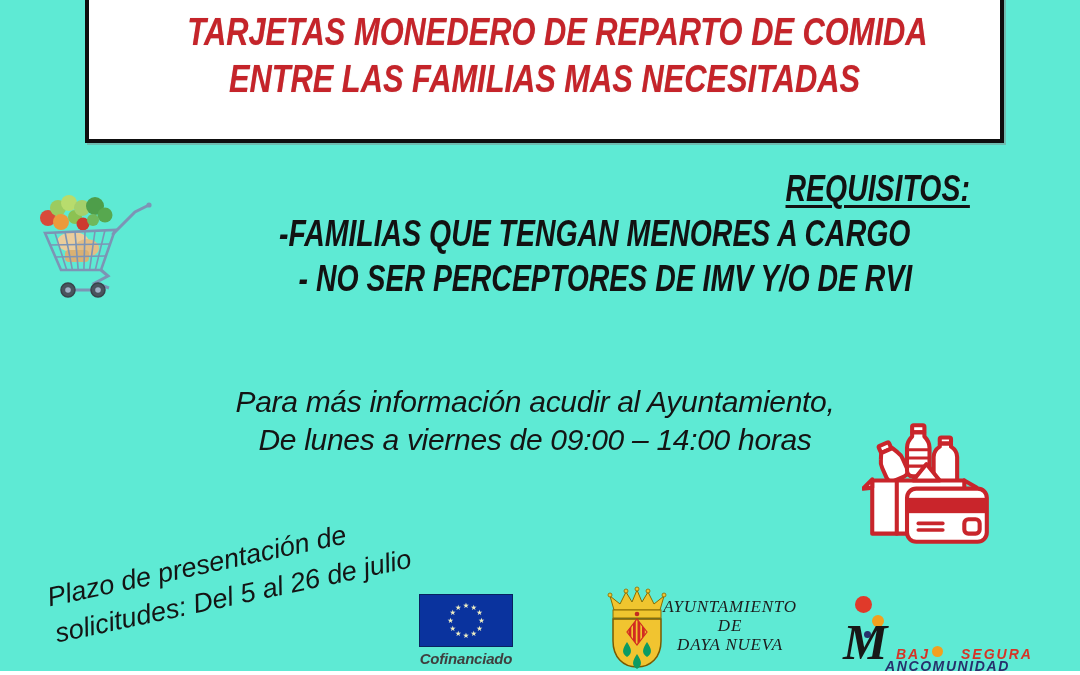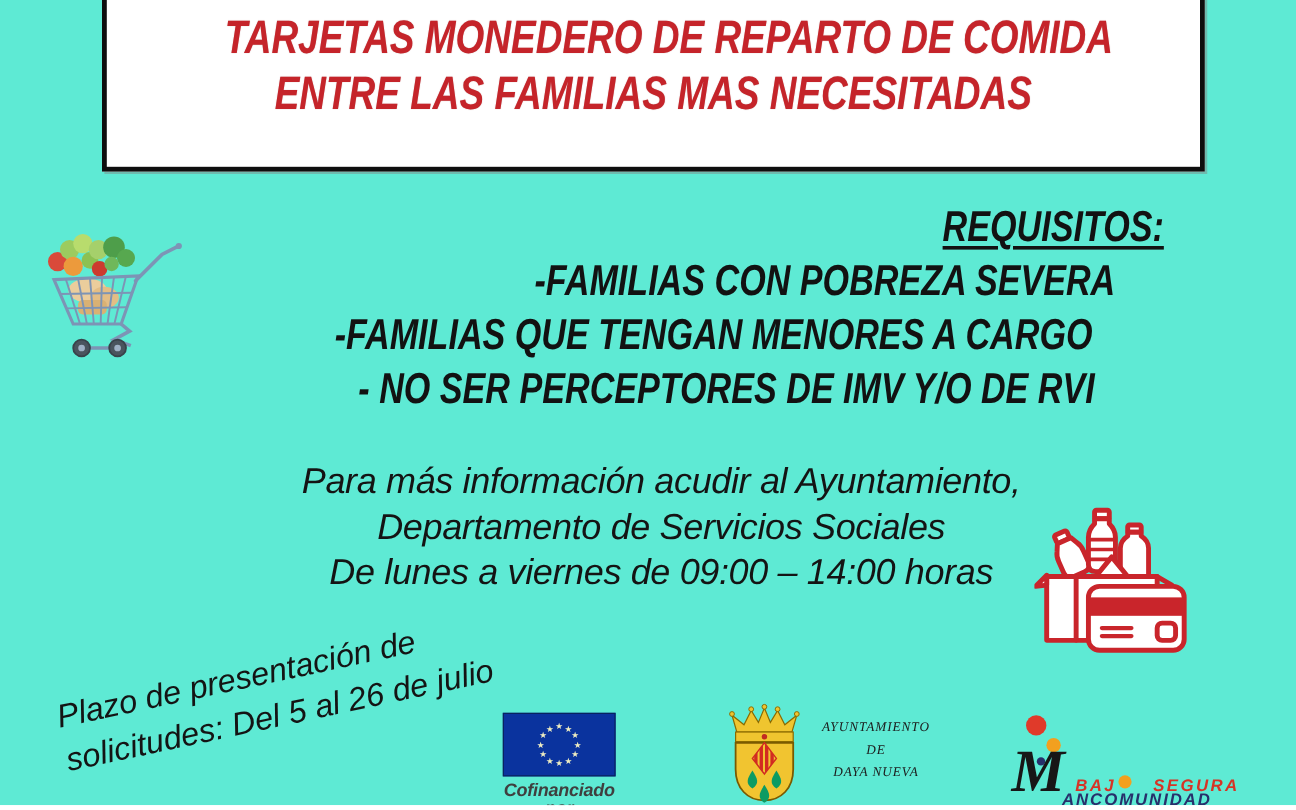--- a/index.html
+++ b/index.html
@@ -19,41 +19,41 @@
   }
   .title-line.first { margin-top:34px; }
   .cond { display:inline-block; transform:scaleX(0.79); white-space:nowrap; }
   
   .requisitos { position:absolute; left:76px; top:167px; width:918px; text-align:right; color:#121212; }
   .req-heading { font-size:36px; font-weight:bold; line-height:44px; }
   .req-heading .cond { text-decoration:underline; text-decoration-thickness:3px; text-underline-offset:4px; }
   .req-line { font-size:36px; font-weight:bold; line-height:45px; }
   
   .info {
-    position:absolute; left:92px; top:383px; width:918px; text-align:center;
+    position:absolute; left:76px; top:383px; width:918px; text-align:center;
     font-size:30px; line-height:38px; color:#141414; letter-spacing:-0.3px;
   }
   
   .cart   { position:absolute; left:25px;  top:170px; width:145px; height:145px; }
   .foodbox{ position:absolute; left:862px; top:417px; width:133px; height:133px; }
   
   .deadline {
     position:absolute; left:44px; top:580px; transform:rotate(-12deg); transform-origin:0 0;
     font-size:27px; line-height:37px; color:#141414; white-space:nowrap;
   }
   
   .eu { position:absolute; left:416px; top:594px; width:100px; text-align:center; }
   .eu-flag { width:94px; height:53px; margin:0 auto; background:#0A339E; border:1px solid #08235f; box-sizing:border-box; }
   .eu-cap { font-size:15px; font-weight:700; color:#3F3F3F; line-height:15px; letter-spacing:-0.2px; }
   .eu-cap.first { margin-top:4px; }
   
   .crest { position:absolute; left:598px; top:586px; width:78px; height:90px; }
   .ayto {
     position:absolute; left:660px; top:597px; width:140px; text-align:center;
-    font-family:"Liberation Serif", serif; font-size:11px; line-height:19px;
+    font-family:"Liberation Serif", serif; font-size:17px; line-height:19px;
     letter-spacing:0.8px; color:#1c1c1c;
   }
   
   .manc { position:absolute; left:843px; top:594px; width:170px; height:78px; }
   .dot { position:absolute; border-radius:50%; }
   .dot-red    { left:12px; top:2px;  width:17px; height:17px; background:#E03A2A; }
   .dot-orange { left:29px; top:21px; width:12px; height:12px; background:#F2A01F; }
   .dot-navy   { left:21px; top:37px; width:7px;  height:7px;  background:#27306B; }
   .manc-m {
     position:absolute; left:0; top:23px; font-family:"Liberation Serif", serif;
@@ -107,28 +107,26 @@
     <polyline points="76,100 83,106 70,113 84,118" fill="none" stroke="#7D94B5" stroke-width="3"></polyline>
     <line x1="43" y1="120" x2="73" y2="120" stroke="#7D94B5" stroke-width="3"></line>
     <circle cx="43" cy="120" r="7" fill="#4A545E" stroke="#39424A" stroke-width="1.5"></circle>
     <circle cx="43" cy="120" r="2.8" fill="#9FB0C4"></circle>
     <circle cx="73" cy="120" r="7" fill="#4A545E" stroke="#39424A" stroke-width="1.5"></circle>
     <circle cx="73" cy="120" r="2.8" fill="#9FB0C4"></circle>
   </svg>
 
   <div class="requisitos">
     <div class="req-heading"><span class="cond">REQUISITOS:</span></div>
-    <div class="req-line"><span class="cond">-FAMILIAS CON POBREZA SEVERA</span></div>
     <div class="req-line"><span class="cond">-FAMILIAS QUE TENGAN MENORES A CARGO</span></div>
     <div class="req-line"><span class="cond">- NO SER PERCEPTORES DE IMV Y/O DE RVI</span></div>
   </div>
 
   <div class="info">
     <div>Para más información acudir al Ayuntamiento,</div>
-    <div>Departamento de Servicios Sociales</div>
     <div>De lunes a viernes de 09:00 – 14:00 horas</div>
   </div>
 
   <svg class="foodbox" viewBox="0 0 130 130" fill="#ffffff" stroke="#C9252B" stroke-width="4" stroke-linejoin="round" stroke-linecap="round">
 
     <g transform="rotate(-24 29 46)">
       <rect x="24" y="25" width="11" height="7" rx="1.5"></rect>
       <path d="M24,32 L21,38 Q19,41 19,46 V56 Q19,62 25,62 H35 Q41,62 41,56 V46 Q41,41 39,38 L36,32 Z"></path>
     </g>
 

